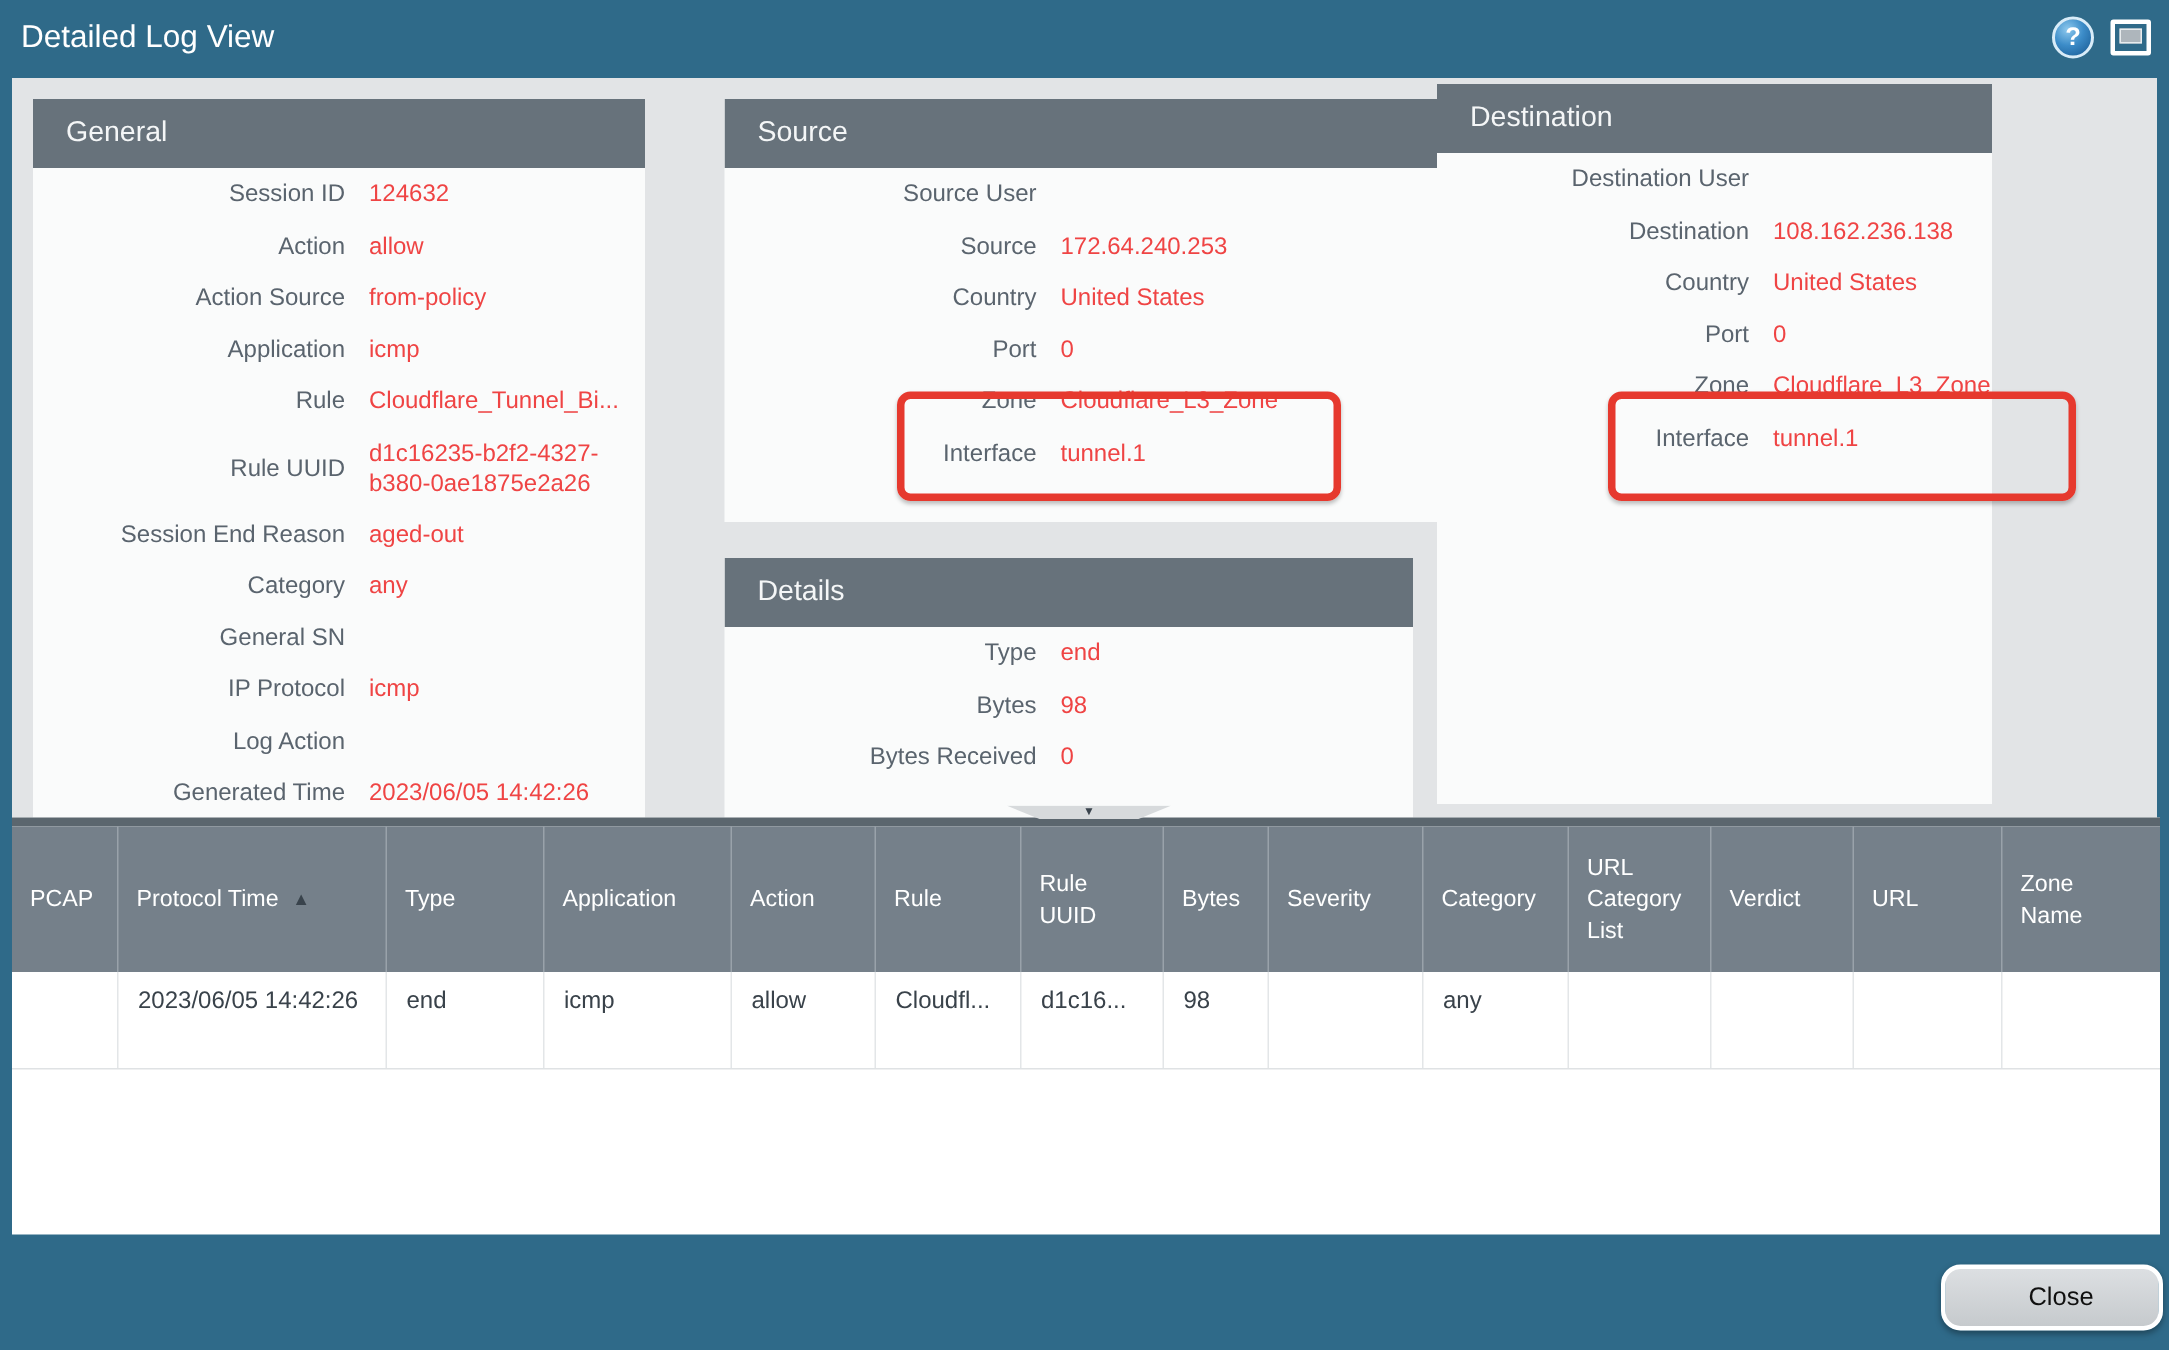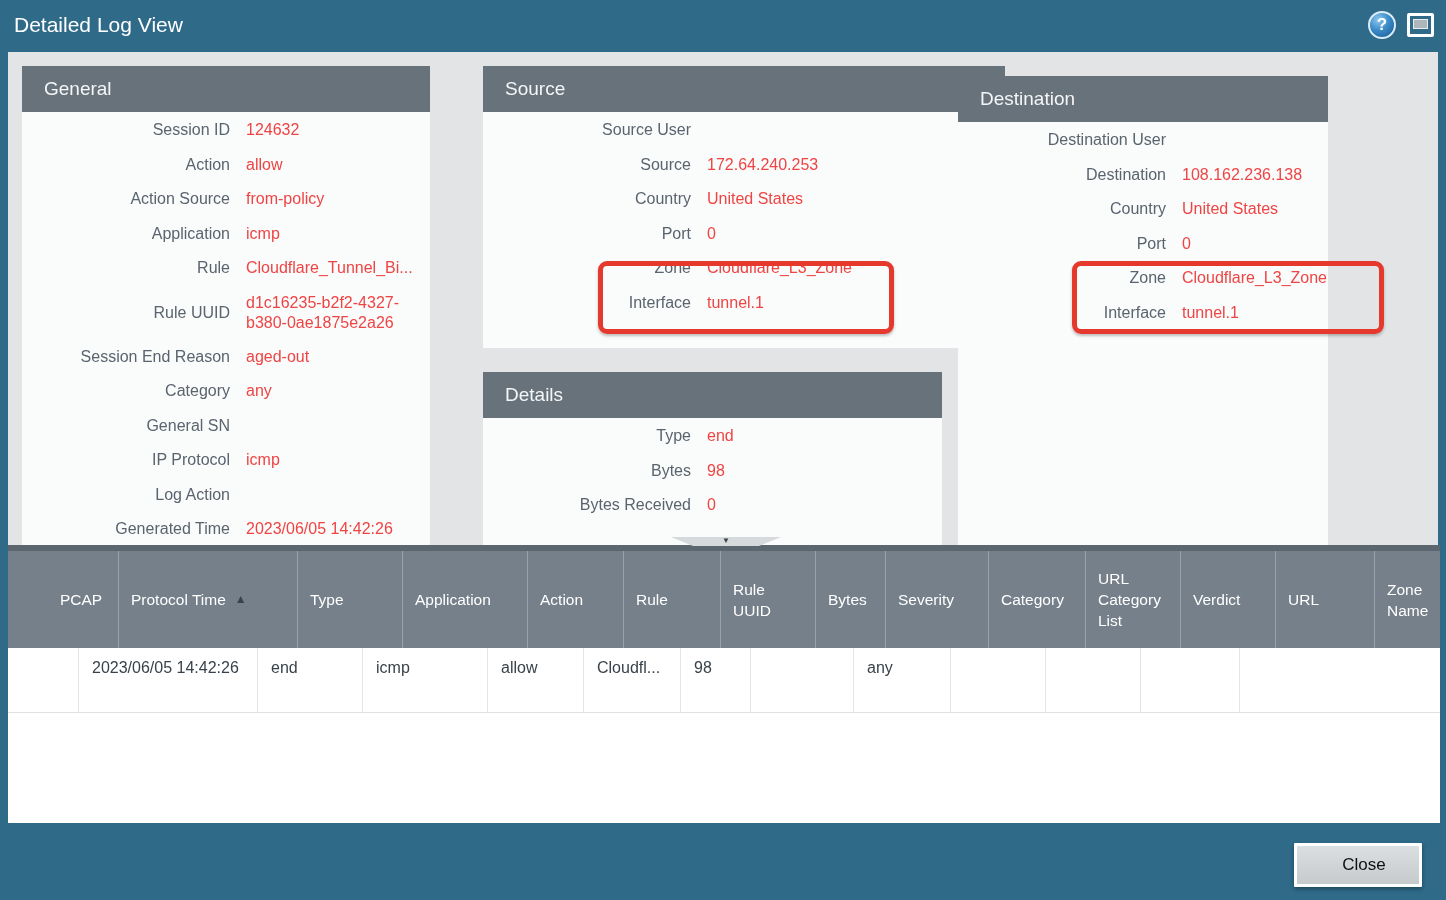--- a/index.html
+++ b/index.html
@@ -30,52 +30,52 @@
     font-size:19px; display:flex; align-items:center; padding-left:22px; }
   .rows { padding-top:1px; }
   .frow { display:flex; align-items:center; min-height:34.5px; }
   .frow .lbl { flex:none; width:208px; text-align:right; color:#5a646e; font-size:16px; }
   .frow .val { margin-left:16px; color:#ef4444; font-size:16px; }
   .frow.wrap { min-height:54px; }
   .frow.wrap .val { max-width:176px; line-height:20px; overflow-wrap:break-word; }
   .p-general { left:22px;  top:66px;  width:408px; height:480px; }
   .p-source  { left:483px; top:66px;  width:522px; height:282px; }
   .p-details { left:483px; top:372px; width:459px; height:174px; }
-  .p-dest    { left:958px; top:76px;  width:370px; height:480px; }
+  .p-dest    { left:958px; top:56px;  width:370px; height:480px; }
   
   .hl { position:absolute; border:5px solid var(--red,#e6392e); border-radius:9px;
     box-shadow:0 2px 3px rgba(0,0,0,0.25); pointer-events:none; }
   .hl-src { left:598px;  top:261px; width:296px; height:73px; }
   .hl-dst { left:1072px; top:261px; width:312px; height:73px; }
   
   .splitter { position:absolute; left:671px; top:537px; width:110px; height:9px;
     background:#d7dadc; clip-path:polygon(0 0,100% 0,80% 100%,20% 100%);
     display:flex; align-items:center; justify-content:center; cursor:row-resize; z-index:5; }
   .splitter .tri { color:#39434c; font-size:8px; line-height:1; margin-top:-1px; }
   
   .logtable { position:absolute; left:8px; top:545px; width:1432px; height:278px;
     background:#fff; border-top:6px solid #5b666e; }
   .thead { display:flex; height:97px; background:var(--tablehead,#75808a); }
   .th { flex:none; color:#fff; font-size:15.5px; line-height:21px;
     display:flex; align-items:center; padding:6px 8px 6px 12px;
     border-left:1px solid #99a2aa; cursor:pointer; }
-  .th:first-child { border-left:none;margin-left:40px; }
+  .th:first-child { border-left:none; }
   .trow { display:flex; height:65px; border-bottom:1px solid #dfe2e4; cursor:pointer; }
   .td { flex:none; color:#39424a; font-size:16px; line-height:23px;
     padding:8px 8px 0 13px; border-left:1px solid #e3e6e8; overflow:hidden; }
   .td:first-child { border-left:none; }
   .c0{width:70px} .c1{width:179px} .c2{width:105px} .c3{width:125px} .c4{width:96px}
   .c5{width:97px} .c6{width:95px} .c7{width:70px} .c8{width:103px} .c9{width:97px}
   .c10{width:95px} .c11{width:95px} .c12{width:99px} .c13{width:105px}
   .th.c6 { padding-right:34px; }
   .th.c13 { padding-right:40px; }
   .sort-ic { color:#39434c; font-size:12px; margin-left:9px; }
   
-  .close-btn { position:absolute; left:1294px; top:843px; width:128px; height:44px;
-    border:3px solid #fff; border-radius:1px;
+  .close-btn { position:absolute; left:1294px; top:843px; width:148px; height:44px;
+    border:3px solid #fff; border-radius:13px;
     background:linear-gradient(#dcdfe2,#c6cacd);
     font-family:inherit; font-size:17px; color:#101010; cursor:pointer;
     box-shadow:0 2px 4px rgba(0,0,0,0.35);padding-left:12px; }
 </style>
 </head>
 <body>
 
 <div class="page">
 
   <div class="titlebar">
@@ -251,20 +251,21 @@
       <div class="th c12">URL</div>
       <div class="th c13">Zone Name</div>
     </div>
     <div class="trow">
       <div class="td c0"></div>
       <div class="td c1">2023/06/05 14:42:26</div>
       <div class="td c2">end</div>
       <div class="td c3">icmp</div>
       <div class="td c4">allow</div>
       <div class="td c5">Cloudfl...</div>
+      <div class="td c6">d1c16...</div>
       <div class="td c7">98</div>
       <div class="td c8"></div>
       <div class="td c9">any</div>
       <div class="td c10"></div>
       <div class="td c11"></div>
       <div class="td c12"></div>
       <div class="td c13"></div>
     </div>
   </div>
 

